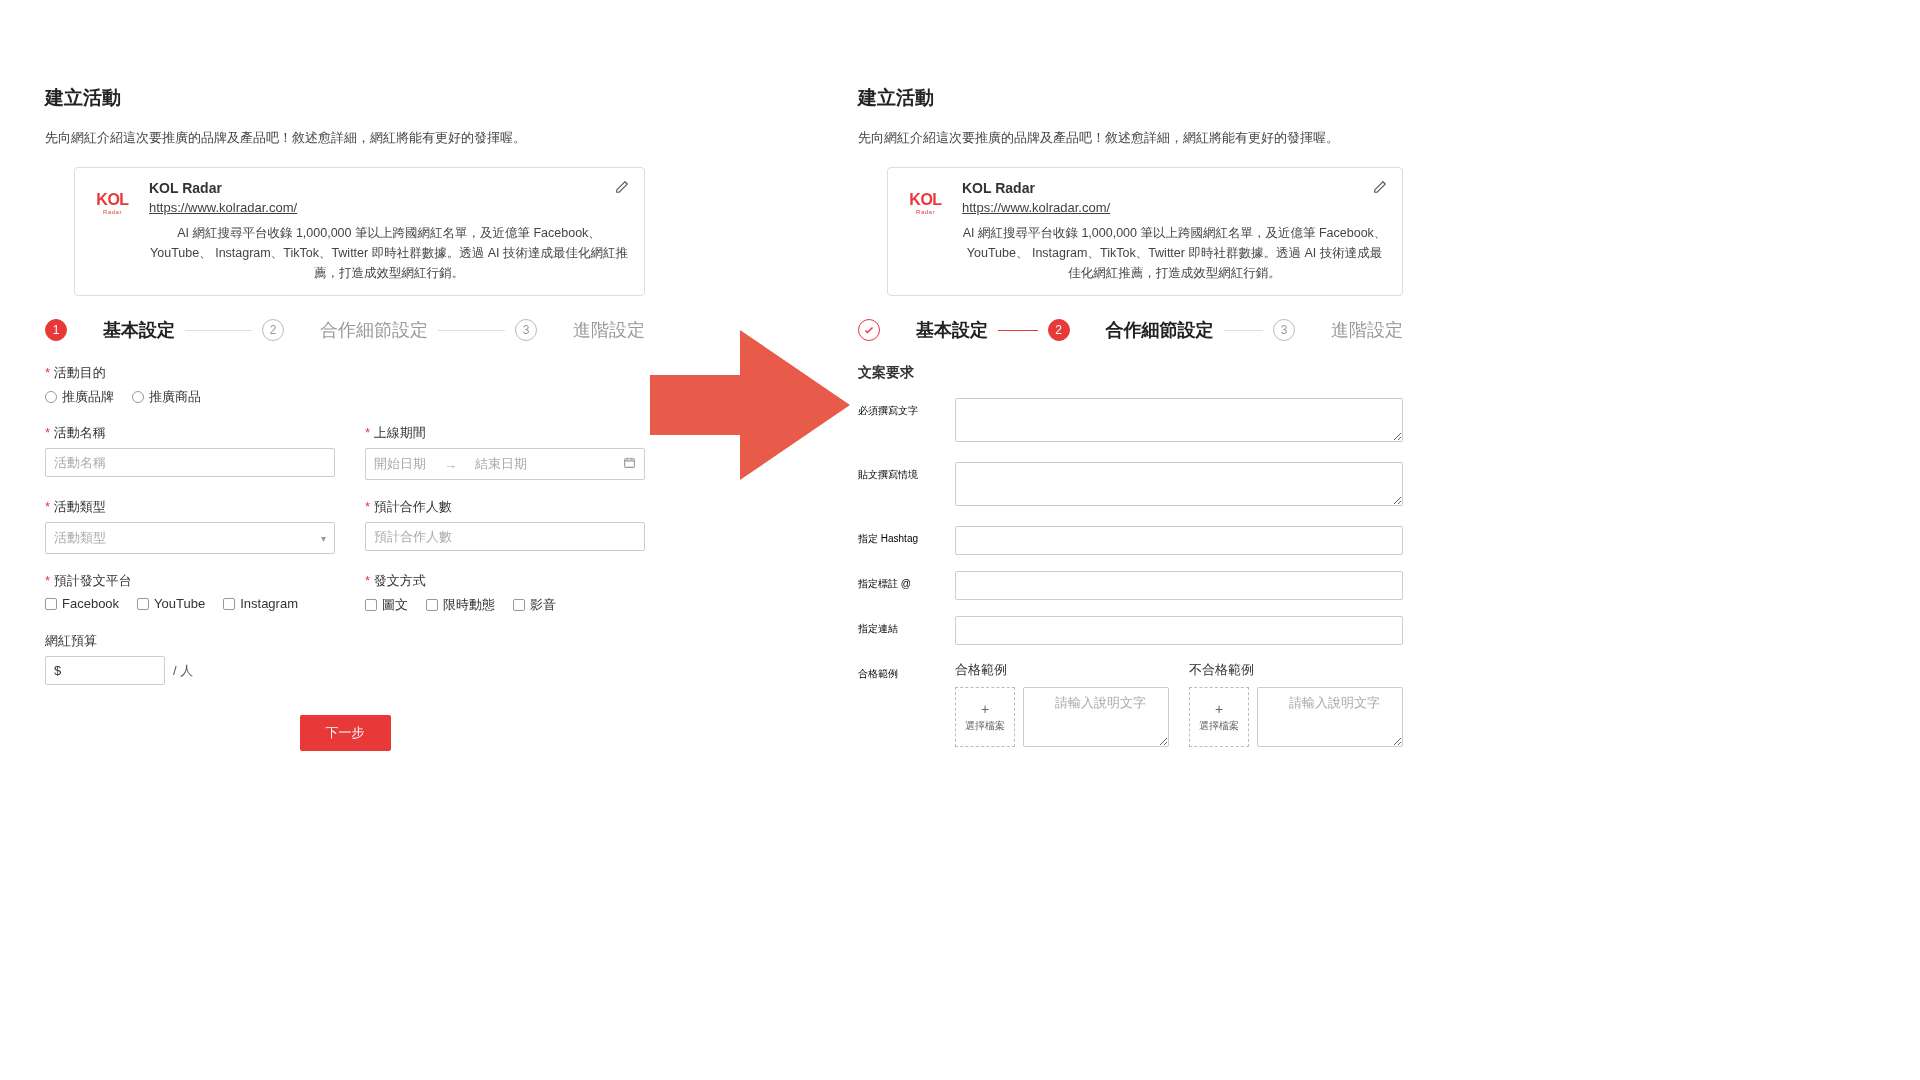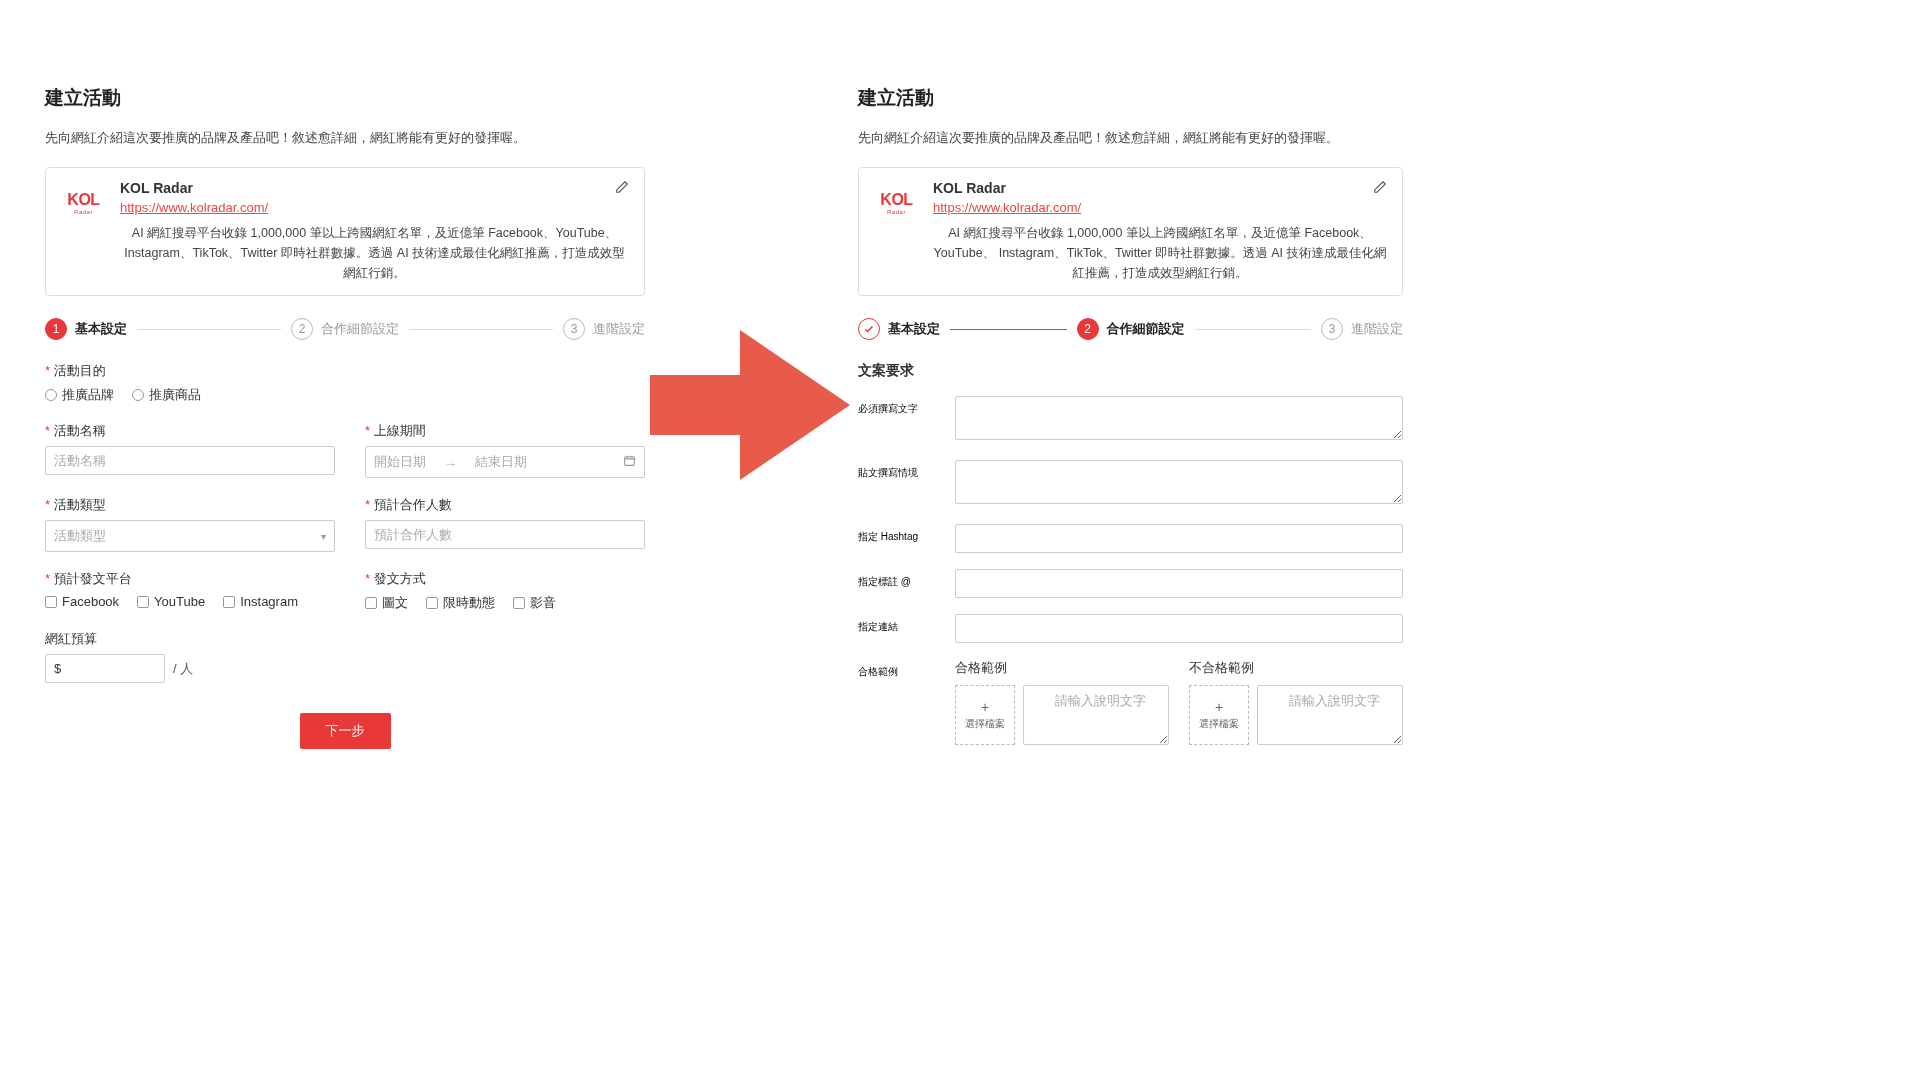--- a/index.html
+++ b/index.html
@@ -17,42 +17,43 @@
   .subtitle { font-size: 13px; color: #444; margin-bottom: 20px; }
   .card {
     border: 1px solid #ddd;
     border-radius: 4px;
     padding: 12px 15px;
     display: flex;
     align-items: flex-start;
     gap: 14px;
     position: relative;
     margin-bottom: 22px;
+    margin-left: 29px;
   }
   .card .logo { width: 45px; height: 45px; display:flex; align-items:center; justify-content:center; flex-shrink: 0; }
   .card .logo-text { font-weight: 900; font-size: 16px; color: #e83838; letter-spacing: -0.5px; }
   .card .logo-sub { font-size: 6px; color: #e83838; text-align:center; display:block; letter-spacing:0.5px; }
   .card .body { flex: 1; }
   .card .name { font-weight: 700; font-size: 14px; margin-bottom: 2px; }
-  .card .link { font-size: 13px; color: #ef4444; text-decoration: underline; margin-bottom: 8px; display: inline-block; }
+  .card .link { font-size: 13px; color: #404040; text-decoration: underline; margin-bottom: 8px; display: inline-block; }
   .card .desc { font-size: 12.5px; color: #444; line-height: 1.6; text-align: center; }
   .card .edit { position: absolute; right: 15px; top: 12px; color: #555; }
   .edit svg { width: 14px; height: 14px; }
 
   .stepper { display:flex; align-items:center; margin-bottom: 22px; }
   .step { display:flex; align-items:center; gap:8px; }
   .step-num {
     width: 22px; height: 22px; border-radius: 50%;
     display:flex; align-items:center; justify-content:center;
     font-size: 12px; border:1px solid #bbb; color:#999; background:#fff;
   }
   .step-num.active { background:#e83838; border-color:#e83838; color:#fff; }
   .step-num.done { border-color:#e83838; color:#e83838; }
   .step-num.done svg { width:12px; height:12px; }
-  .step-label { font-size: 13px; color:#999; font-weight:500; }
+  .step-label { font-size: 18px; color:#999; font-weight:500;margin-left:28px; }
   .step-label.active { color:#222; font-weight:600; }
   .step-line { flex:1; height:1px; background:#ddd; margin:0 10px; }
   .step-line.done { background:#e83838; }
 
   .form-row { margin-bottom: 18px; }
   .form-label { font-size: 13px; color:#333; margin-bottom:6px; display:block; }
   .req::before { content:"* "; color:#e83838; }
   .form-cols { display:flex; gap: 30px; }
   .form-col { flex:1; }
   .col-narrow { flex: 0 0 280px; }

